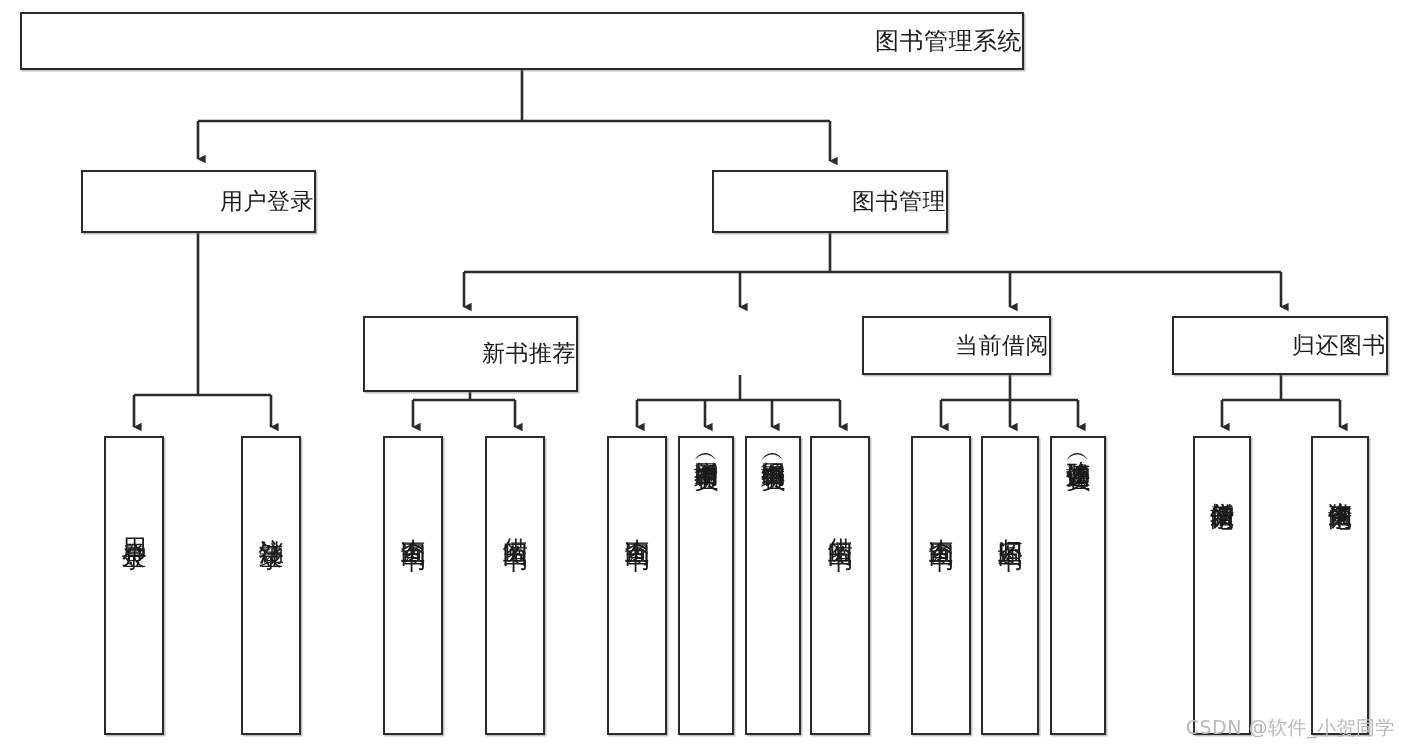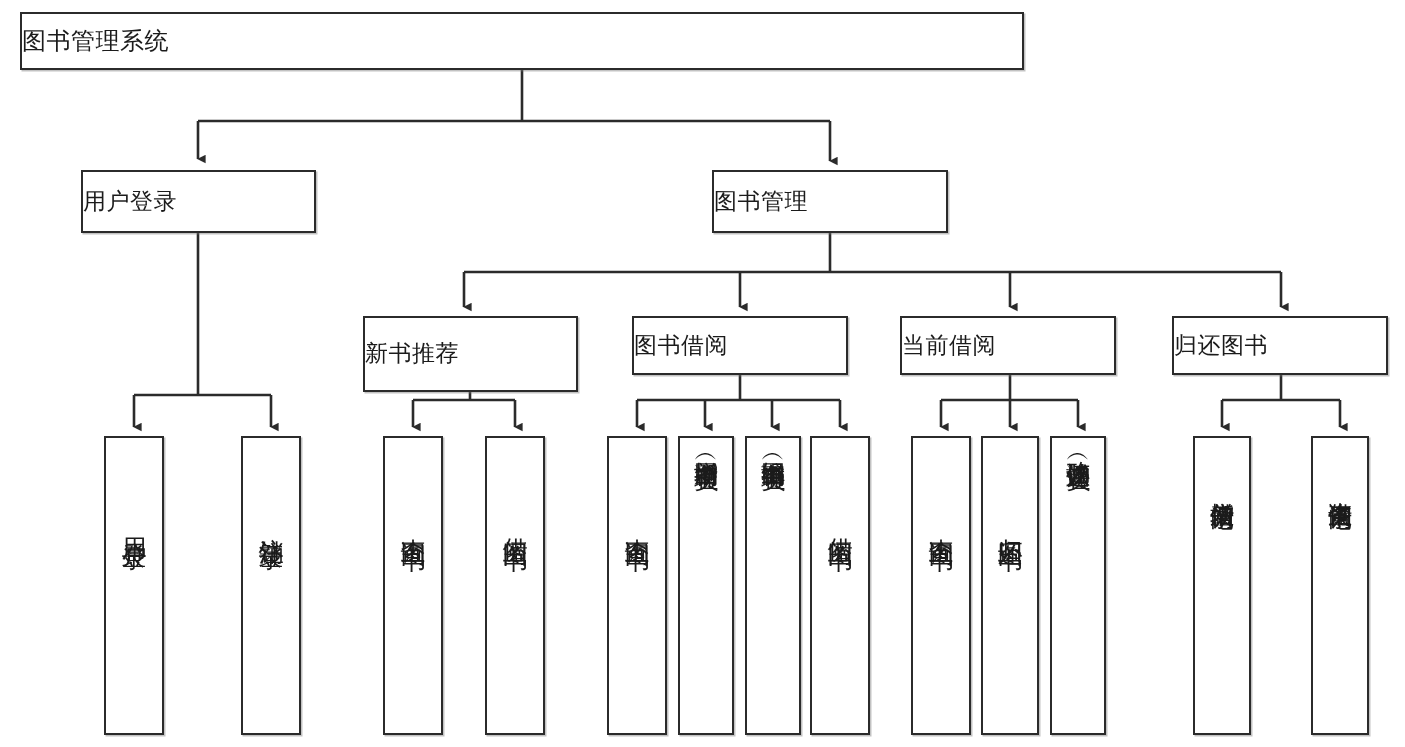--- a/index.html
+++ b/index.html
@@ -26,21 +26,21 @@
     pointer-events: none;
   }
   .node {
     position: absolute;
     box-sizing: border-box;
     background: #ffffff;
     border: 2px solid #2b2b2b;
     box-shadow: 1.5px 1.5px 0 0 rgba(120,120,120,0.45);
     display: flex;
     align-items: center;
-    justify-content: flex-start;
+    justify-content: flex-end;
     color: #1b1b1b;
   }
   .node .lbl {
     display: block;
     text-align: center;
     line-height: 1.12;
     letter-spacing: 0.5px;
     color: #1b1b1b;
   }
   .node.horiz .lbl {
@@ -139,24 +139,21 @@
   <div class="node horiz" style="left:81px; top:170px; width:235px; height:63px;">
     <span class="lbl">用户登录</span>
   </div>
   <div class="node horiz" style="left:712px; top:170px; width:236px; height:63px;">
     <span class="lbl">图书管理</span>
   </div>
 
   <div class="node horiz" style="left:363px; top:316px; width:215px; height:76px;">
     <span class="lbl">新书推荐</span>
   </div>
-  <div class="node horiz" style="left:632px; top:316px; width:216px; height:59px;">
-    <span class="lbl">图书借阅</span>
-  </div>
-  <div class="node horiz" style="left:900px; top:316px; width:216px; height:59px;">
+  <div class="node horiz" style="left:862px; top:316px; width:189px; height:59px;">
     <span class="lbl">当前借阅</span>
   </div>
   <div class="node horiz" style="left:1172px; top:316px; width:216px; height:59px;">
     <span class="lbl">归还图书</span>
   </div>
 
   <div class="node vert" style="left:104px; top:436px; width:60px; height:299px; padding-top:80px;">
     <span class="lbl">用户登录</span>
   </div>
   <div class="node vert" style="left:241px; top:436px; width:60px; height:299px; padding-top:80px;">
@@ -193,14 +190,15 @@
     <span class="lbl">确认归还（管理员）</span>
   </div>
 
   <div class="node vert tall" style="left:1193px; top:436px; width:58px; height:299px; padding-top:45px;">
     <span class="lbl">新增借阅记录</span>
   </div>
   <div class="node vert tall" style="left:1311px; top:436px; width:58px; height:299px; padding-top:45px;">
     <span class="lbl">查询借阅记录</span>
   </div>
 
+  <div id="watermark">CSDN @软件_小贺同学</div>
 
 </div>
 
 </body></html>

